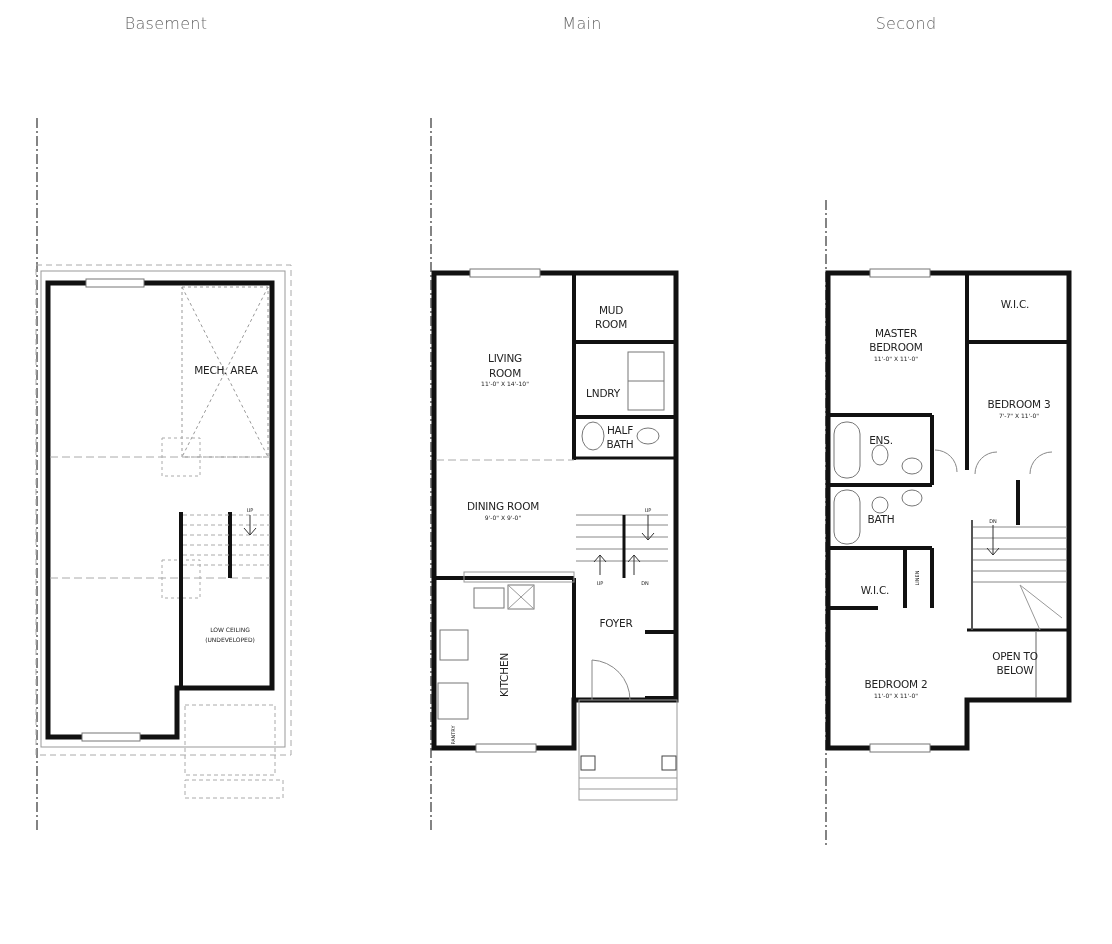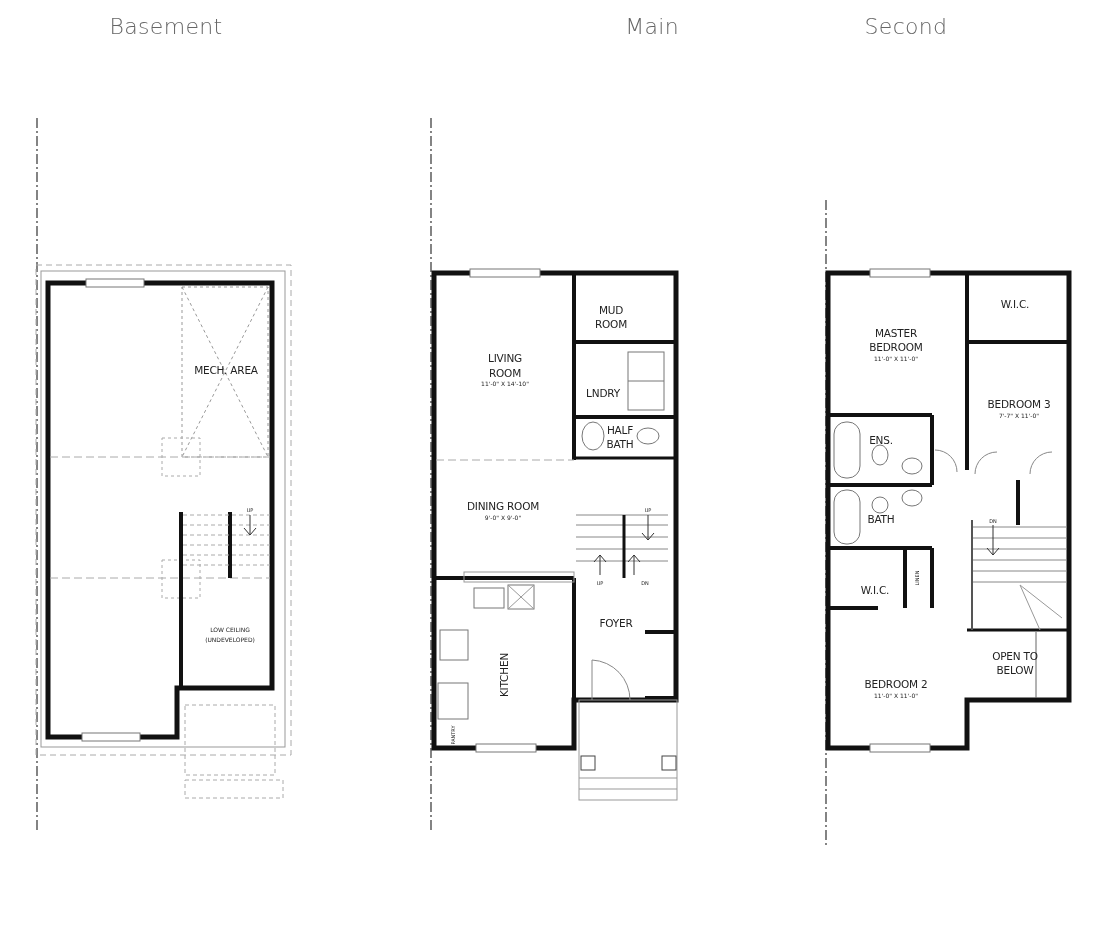--- a/index.html
+++ b/index.html
@@ -1,31 +1,31 @@
 <!DOCTYPE html>
 <html><head>
 <meta charset="utf-8">
 <style>
   html, body { margin: 0; padding: 0; background: #ffffff; }
   body { width: 1112px; height: 944px; position: relative; overflow: hidden;
          font-family: "Liberation Sans", sans-serif; }
   .title { position: absolute; top: 14px; width: 240px; text-align: center;
-           font-family: "DejaVu Sans", sans-serif; font-size: 22px; color: #666666;
+           font-family: "DejaVu Sans", sans-serif; font-size: 16px; color: #666666;
            font-weight: 300; letter-spacing: 0.3px; }
   .plan { position: absolute; left: 0; top: 0; }
   svg text { font-family: "DejaVu Sans", sans-serif; fill: #222; }
   .rl { font-size: 10.5px; letter-spacing: -0.2px; }
   .rd { font-size: 6px; }
   .tiny { font-size: 5px; }
 </style>
 </head>
 <body>
 
 <div class="title" style="left:46px;">Basement</div>
-<div class="title" style="left:439px;text-align:right;">Main</div>
+<div class="title" style="left:462px;">Main</div>
 <div class="title" style="left:786px;">Second</div>
 
 <svg class="plan" width="1112" height="944" viewBox="0 0 1112 944">
 
   <g>
     <line x1="37" y1="118" x2="37" y2="830" stroke="#333" stroke-width="1.2" stroke-dasharray="10,3,2,3"></line>
     <rect x="36" y="265" width="255" height="490" fill="none" stroke="#aaa" stroke-dasharray="6,4"></rect>
     <rect x="41" y="271" width="244" height="476" fill="none" stroke="#999" stroke-width="1"></rect>
 
     <path d="M48,283 L272,283 L272,688 L177,688 L177,737 L48,737 Z" fill="none" stroke="#111" stroke-width="5"></path>

